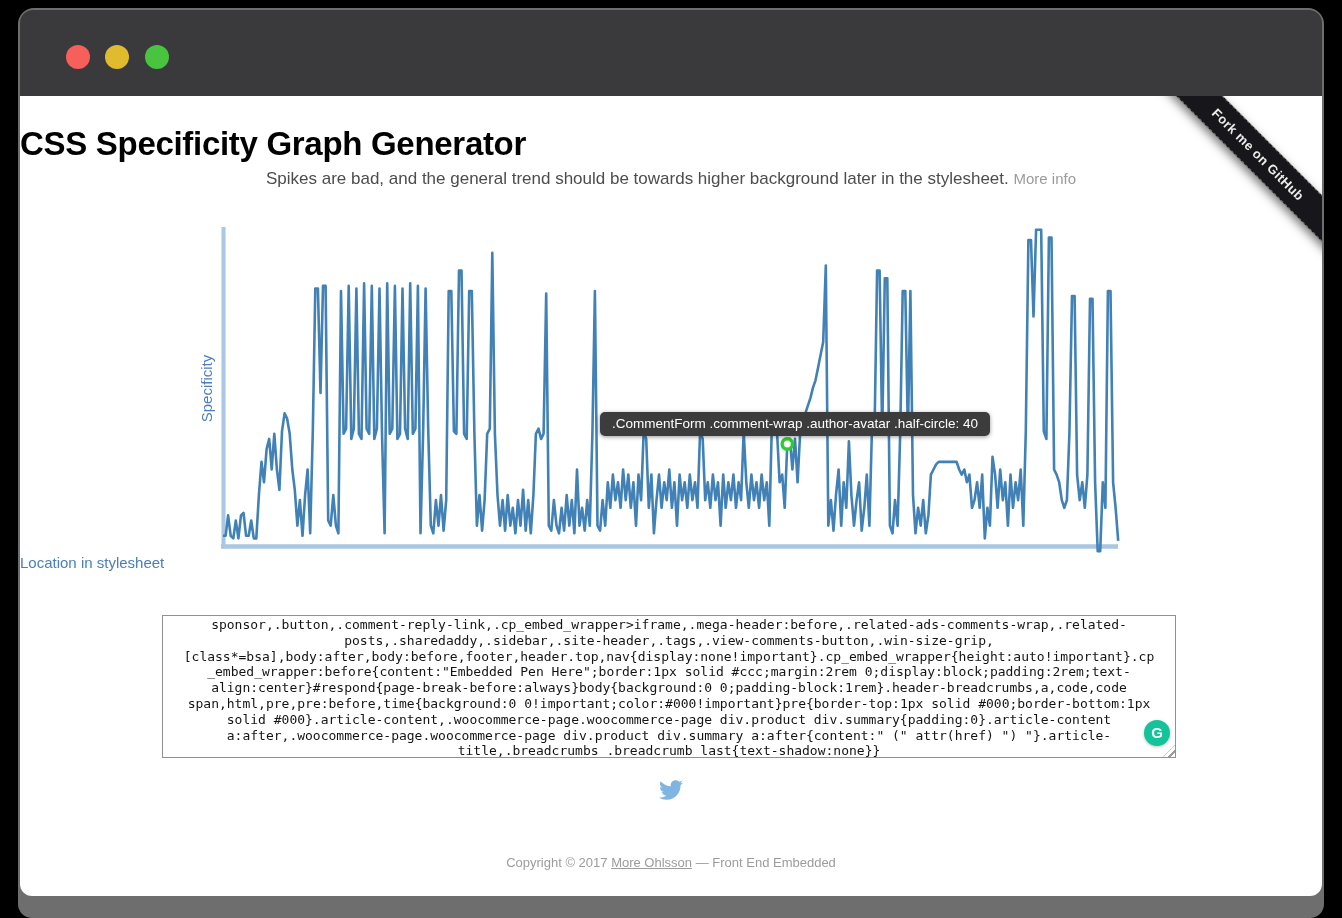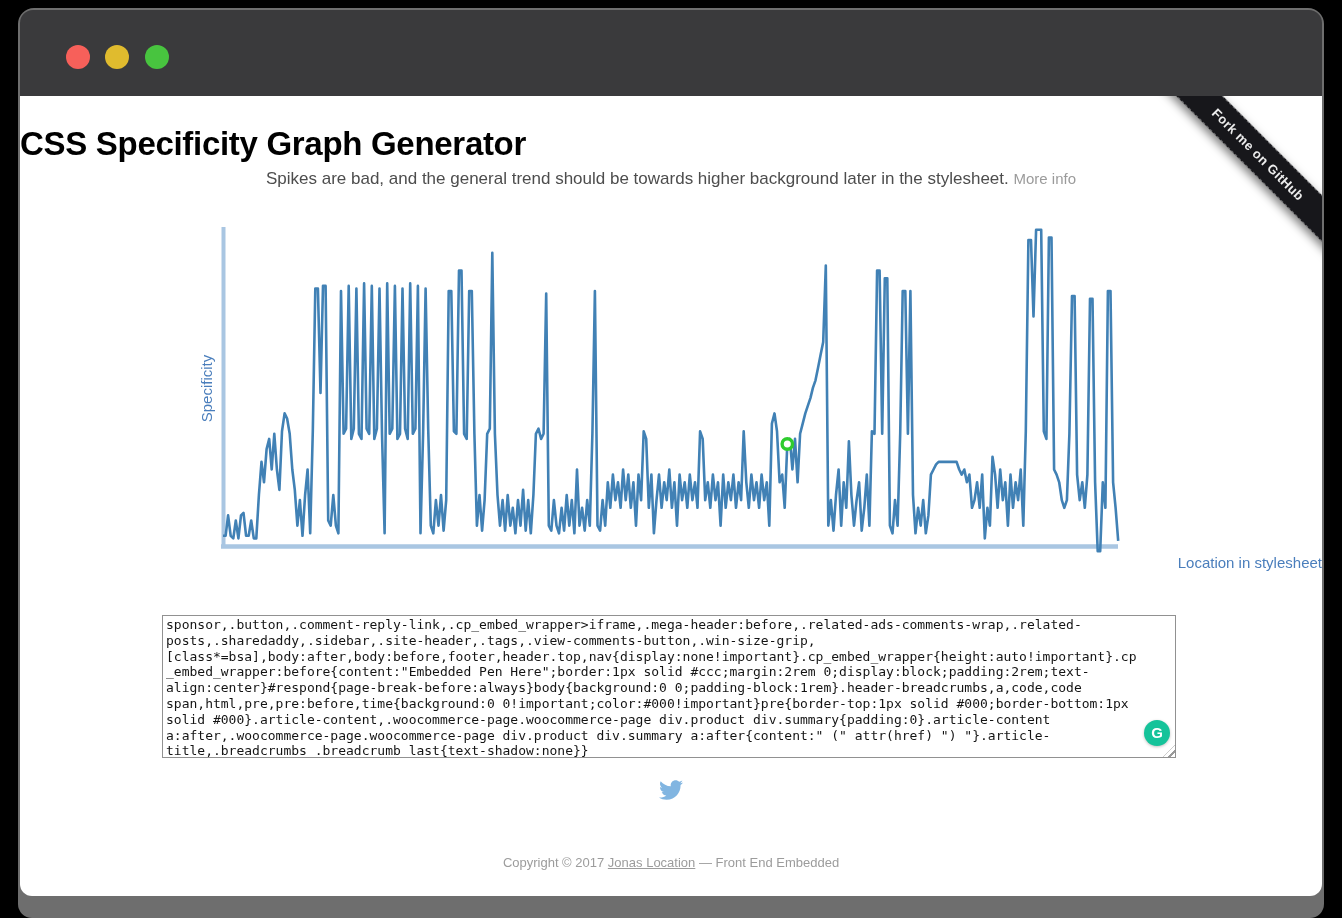--- a/index.html
+++ b/index.html
@@ -26,31 +26,31 @@
   .page-title { position:absolute; top:29px; left:0; right:0; 
                 font-size:33px; font-weight:800; color:#000; letter-spacing:-0.3px; }
   .page-sub { position:absolute; top:73px; left:0; right:0; text-align:center;
               font-size:17px; color:#4d4d4d; }
   .more-info { font-size:15px; color:#9b9b9b; cursor:pointer; }
 
   
   .chart { position:absolute; left:0; top:0; width:1302px; height:500px; }
   .ylabel { position:absolute; left:126px; top:284px; width:120px; height:17px; text-align:center;
             font-size:15px; color:#4a7ebc; transform:rotate(-90deg); }
-  .xlabel { position:absolute; top:458px; left:0; right:0; text-align:right;
+  .xlabel { position:absolute; top:458px; left:0; right:0; text-align:left;
             font-size:15px; color:#4a7ebc; }
   .tooltip { position:absolute; left:580px; top:316px; background:#3c3c3c; color:#ffffff;
              font-size:13.5px; padding:4px 12px 5px 12px; border-radius:5px; white-space:nowrap;
              box-shadow:0 1px 4px rgba(0,0,0,0.4); }
 
   
   .css-editor { position:absolute; left:142px; top:519px; width:1014px; height:143px;
                 font-family:"DejaVu Sans Mono", monospace; font-size:13px; line-height:15.8px;
                 color:#141414; border:1px solid #919191; padding:1px 3px; resize:none;
-                overflow:hidden; white-space:pre-wrap; word-break:break-all; background:#fff; }
+                overflow:hidden; white-space:pre-wrap; word-break:break-all; background:#fff;text-align:center; }
   .grammarly { position:absolute; left:1124px; top:624px; width:26px; height:26px; border-radius:50%;
                background:#15c39a; color:#fff; font-size:15px; font-weight:bold; text-align:center;
                line-height:26px; cursor:pointer; box-shadow:0 1px 3px rgba(0,0,0,0.25); }
   .resize-handle { position:absolute; left:1143px; top:649px; width:12px; height:12px; cursor:nwse-resize;
                background:repeating-linear-gradient(135deg, transparent 0 3px, #9a9a9a 3px 4.5px);
                clip-path:polygon(100% 0, 100% 100%, 0 100%); }
 
   
   .twitter { position:absolute; left:637px; top:682px; width:28px; height:24px; cursor:pointer; }
   .copyright { position:absolute; top:759px; left:0; right:0; text-align:center;
@@ -77,32 +77,33 @@
     <p class="page-sub"><span>Spikes are bad, and the general trend should be towards higher background later in the stylesheet.</span> <span class="more-info">More info</span></p>
 
     <svg id="chart-svg" class="chart" width="1302" height="500" viewBox="0 0 1302 500">
         <line x1="203.5" y1="131" x2="203.5" y2="452" stroke="#a9c6e2" stroke-width="4"></line>
         <line x1="201" y1="450.5" x2="1098" y2="450.5" stroke="#a9c6e2" stroke-width="4.5"></line>
         <polyline points="203.0,439.8 205.6,439.8 208.1,419.4 210.7,439.8 213.3,442.4 215.8,424.5 218.4,442.4 221.0,419.4 223.5,416.9 226.1,439.8 228.7,439.8 231.2,424.5 233.8,442.4 236.3,442.4 238.9,399.0 241.5,365.9 244.0,386.3 246.6,353.1 249.2,342.9 251.7,373.5 254.3,337.8 256.9,373.5 259.4,393.9 262.0,335.3 264.6,317.4 267.1,322.5 269.7,337.8 272.3,373.5 274.8,393.9 277.4,429.6 279.9,404.1 282.5,439.8 285.1,399.0 287.6,373.5 290.2,437.3 292.8,335.3 295.3,192.5 297.9,192.5 300.5,297.0 303.0,189.9 305.6,189.9 308.2,424.5 310.7,429.6 313.3,399.0 315.9,429.6 318.4,437.3 321.0,195.0 323.6,337.8 326.1,332.7 328.7,189.9 331.3,342.9 333.8,332.7 336.4,192.5 338.9,337.8 341.5,342.9 344.1,187.4 346.6,332.7 349.2,337.8 351.8,189.9 354.3,342.9 356.9,332.7 359.5,192.5 362.0,337.8 364.6,437.3 367.2,187.4 369.7,337.8 372.3,332.7 374.9,189.9 377.4,342.9 380.0,337.8 382.5,192.5 385.1,332.7 387.7,342.9 390.2,187.4 392.8,337.8 395.4,332.7 397.9,189.9 400.5,437.3 403.1,337.8 405.6,192.5 408.2,332.7 410.8,429.6 413.3,437.3 415.9,404.1 418.5,429.6 421.0,399.0 423.6,434.7 426.2,404.1 428.7,195.0 431.3,195.0 433.9,335.3 436.4,337.8 439.0,174.6 441.5,174.6 444.1,337.8 446.7,342.9 449.2,195.0 451.8,195.0 454.4,337.8 456.9,429.6 459.5,399.0 462.1,434.7 464.6,404.1 467.2,337.8 469.8,332.7 472.3,156.8 474.9,337.8 477.5,399.0 480.0,429.6 482.6,404.1 485.1,434.7 487.7,399.0 490.3,429.6 492.8,411.8 495.4,437.3 498.0,404.1 500.5,429.6 503.1,393.9 505.7,434.7 508.2,404.1 510.8,437.3 513.4,399.0 515.9,337.8 518.5,332.7 521.1,342.9 523.6,337.8 526.2,197.6 528.8,429.6 531.3,434.7 533.9,404.1 536.5,429.6 539.0,437.3 541.6,411.8 544.1,434.7 546.7,399.0 549.3,429.6 551.8,404.1 554.4,437.3 557.0,373.5 559.5,429.6 562.1,411.8 564.7,434.7 567.2,404.1 569.8,429.6 572.4,337.8 574.9,195.0 577.5,429.6 580.1,434.7 582.6,404.1 585.2,429.6 587.8,386.3 590.3,411.8 592.9,378.6 595.4,404.1 598.0,386.3 600.6,411.8 603.1,373.5 605.7,404.1 608.3,378.6 610.8,411.8 613.4,386.3 616.0,429.6 618.5,378.6 621.1,404.1 623.7,335.3 626.2,342.9 628.8,411.8 631.4,378.6 633.9,437.3 636.5,404.1 639.0,378.6 641.6,411.8 644.2,386.3 646.7,404.1 649.3,373.5 651.9,411.8 654.4,386.3 657.0,429.6 659.6,378.6 662.1,404.1 664.7,386.3 667.3,411.8 669.8,378.6 672.4,404.1 675.0,386.3 677.5,411.8 680.1,335.3 682.7,342.9 685.2,404.1 687.8,386.3 690.3,411.8 692.9,378.6 695.5,404.1 698.0,386.3 700.6,429.6 703.2,378.6 705.7,411.8 708.3,386.3 710.9,404.1 713.4,378.6 716.0,411.8 718.6,386.3 721.1,404.1 723.7,335.3 726.3,386.3 728.8,411.8 731.4,378.6 734.0,404.1 736.5,386.3 739.1,411.8 741.6,378.6 744.2,404.1 746.8,386.3 749.3,429.6 751.9,327.6 754.5,317.4 757.0,335.3 759.6,386.3 762.2,378.6 764.7,411.8 767.3,348.0 769.9,342.9 772.4,373.5 775.0,342.9 777.6,386.3 780.1,337.8 782.7,327.6 785.3,317.4 787.8,309.8 790.4,302.1 792.9,291.9 795.5,284.3 798.1,271.5 800.6,258.8 803.2,246.0 805.8,169.5 808.3,429.6 810.9,404.1 813.5,434.7 816.0,399.0 818.6,373.5 821.2,429.6 823.7,386.3 826.3,411.8 828.9,345.4 831.4,399.0 834.0,429.6 836.6,404.1 839.1,386.3 841.7,434.7 844.3,411.8 846.8,378.6 849.4,429.6 851.9,335.3 854.5,337.8 857.1,174.6 859.6,174.6 862.2,337.8 864.8,182.3 867.3,182.3 869.9,429.6 872.5,437.3 875.0,404.1 877.6,429.6 880.2,337.8 882.7,195.0 885.3,195.0 887.9,337.8 890.4,195.0 893.0,399.0 895.5,437.3 898.1,411.8 900.7,429.6 903.2,404.1 905.8,437.3 908.4,419.4 910.9,378.6 913.5,373.5 916.1,368.4 918.6,365.9 921.2,365.9 923.8,365.9 926.3,365.9 928.9,365.9 931.5,365.9 934.0,365.9 936.6,365.9 939.2,373.5 941.7,378.6 944.3,373.5 946.9,386.3 949.4,378.6 952.0,411.8 954.5,404.1 957.1,386.3 959.7,411.8 962.2,378.6 964.8,442.4 967.4,411.8 969.9,429.6 972.5,360.8 975.1,378.6 977.6,411.8 980.2,373.5 982.8,404.1 985.3,386.3 987.9,429.6 990.5,378.6 993.0,411.8 995.6,386.3 998.1,404.1 1000.7,373.5 1003.3,429.6 1005.8,335.3 1008.4,144.0 1011.0,144.0 1013.5,220.5 1016.1,133.8 1018.7,133.8 1021.2,133.8 1023.8,335.3 1026.4,342.9 1028.9,141.5 1031.5,141.5 1034.1,373.5 1036.6,378.6 1039.2,386.3 1041.8,404.1 1044.3,411.8 1046.9,404.1 1049.4,337.8 1052.0,200.1 1054.6,200.1 1057.1,378.6 1059.7,404.1 1062.3,386.3 1064.8,411.8 1067.4,378.6 1070.0,202.7 1072.5,202.7 1075.1,386.3 1077.7,455.1 1080.2,455.1 1082.8,386.3 1085.4,411.8 1087.9,195.0 1090.5,195.0 1093.1,386.3 1095.6,411.8 1098.2,444.9" fill="none" stroke="#4181b5" stroke-width="2.6" stroke-linejoin="round"></polyline>
         <circle cx="767.3" cy="348.0" r="5.2" fill="#ffffff" stroke="#2ecc2e" stroke-width="3.4"></circle>
       </svg>
     <div class="ylabel">Specificity</div>
     <div class="xlabel">Location in stylesheet</div>
+    <div class="tooltip">.CommentForm .comment-wrap .author-avatar .half-circle: 40</div>
 
     <textarea class="css-editor" spellcheck="false" style="">sponsor,.button,.comment-reply-link,.cp_embed_wrapper&gt;iframe,.mega-header:before,.related-ads-comments-wrap,.related-
 posts,.sharedaddy,.sidebar,.site-header,.tags,.view-comments-button,.win-size-grip,
 [class*=bsa],body:after,body:before,footer,header.top,nav{display:none!important}.cp_embed_wrapper{height:auto!important}.cp
 _embed_wrapper:before{content:"Embedded Pen Here";border:1px solid #ccc;margin:2rem 0;display:block;padding:2rem;text-
 align:center}#respond{page-break-before:always}body{background:0 0;padding-block:1rem}.header-breadcrumbs,a,code,code
 span,html,pre,pre:before,time{background:0 0!important;color:#000!important}pre{border-top:1px solid #000;border-bottom:1px
 solid #000}.article-content,.woocommerce-page.woocommerce-page div.product div.summary{padding:0}.article-content
 a:after,.woocommerce-page.woocommerce-page div.product div.summary a:after{content:" (" attr(href) ") "}.article-
 title,.breadcrumbs .breadcrumb last{text-shadow:none}}</textarea>
     <div class="grammarly">G</div>
     <div class="resize-handle"></div>
 
     <svg class="twitter" viewBox="0 0 512 512">
       <path fill="#81b5e1" d="M459.37 151.716c.325 4.548.325 9.097.325 13.645 0 138.72-105.583 298.558-298.558 298.558-59.452 0-114.68-17.219-161.137-47.106 8.447.974 16.568 1.299 25.34 1.299 49.055 0 94.213-16.568 130.274-44.832-46.132-.975-84.792-31.188-98.112-72.772 6.498.974 12.995 1.624 19.818 1.624 9.421 0 18.843-1.3 27.614-3.573-48.081-9.747-84.143-51.98-84.143-102.985v-1.299c13.969 7.797 30.214 12.67 47.431 13.319-28.264-18.843-46.781-51.005-46.781-87.391 0-19.492 5.197-37.36 14.294-52.954 51.655 63.675 129.3 105.258 216.365 109.807-1.624-7.797-2.599-15.918-2.599-24.04 0-57.828 46.782-104.934 104.934-104.934 30.213 0 57.502 12.67 76.67 33.137 23.715-4.548 46.456-13.32 66.599-25.34-7.798 24.366-24.366 44.833-46.132 57.827 21.117-2.273 41.584-8.122 60.426-16.243-14.292 20.791-32.161 39.308-52.628 54.253z"></path>
     </svg>
 
-    <p class="copyright"><span>Copyright © 2017 </span><span class="author-link">Jonas Location</span><span> — Front End Embedded</span></p>
+    <p class="copyright"><span>Copyright © 2017 </span><span class="author-link">More Ohlsson</span><span> — Front End Embedded</span></p>
   </div>
 </div>
 
 </body></html>

